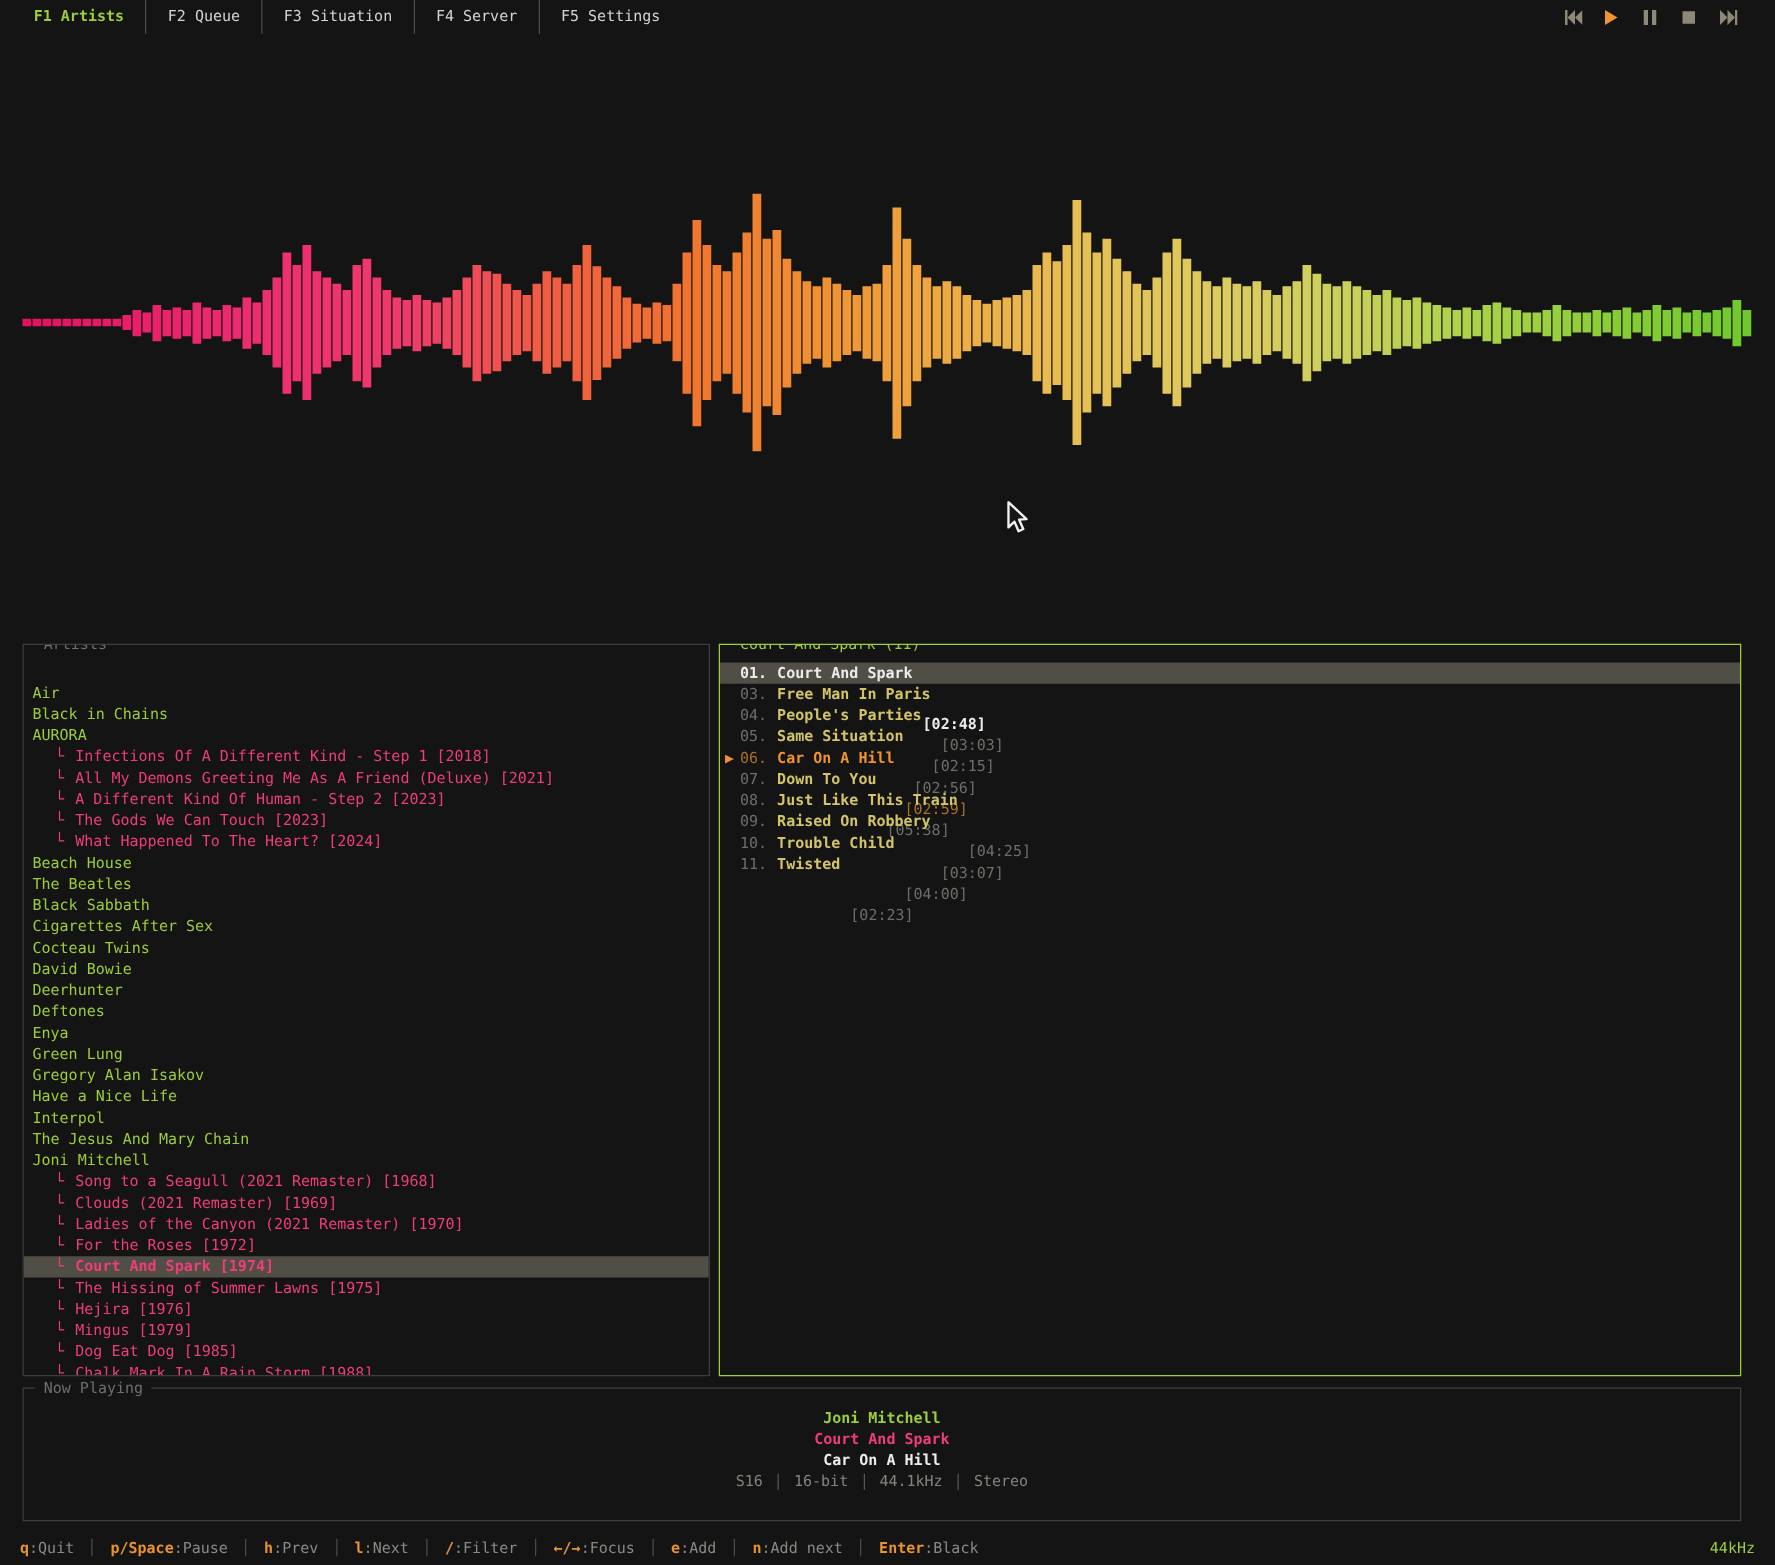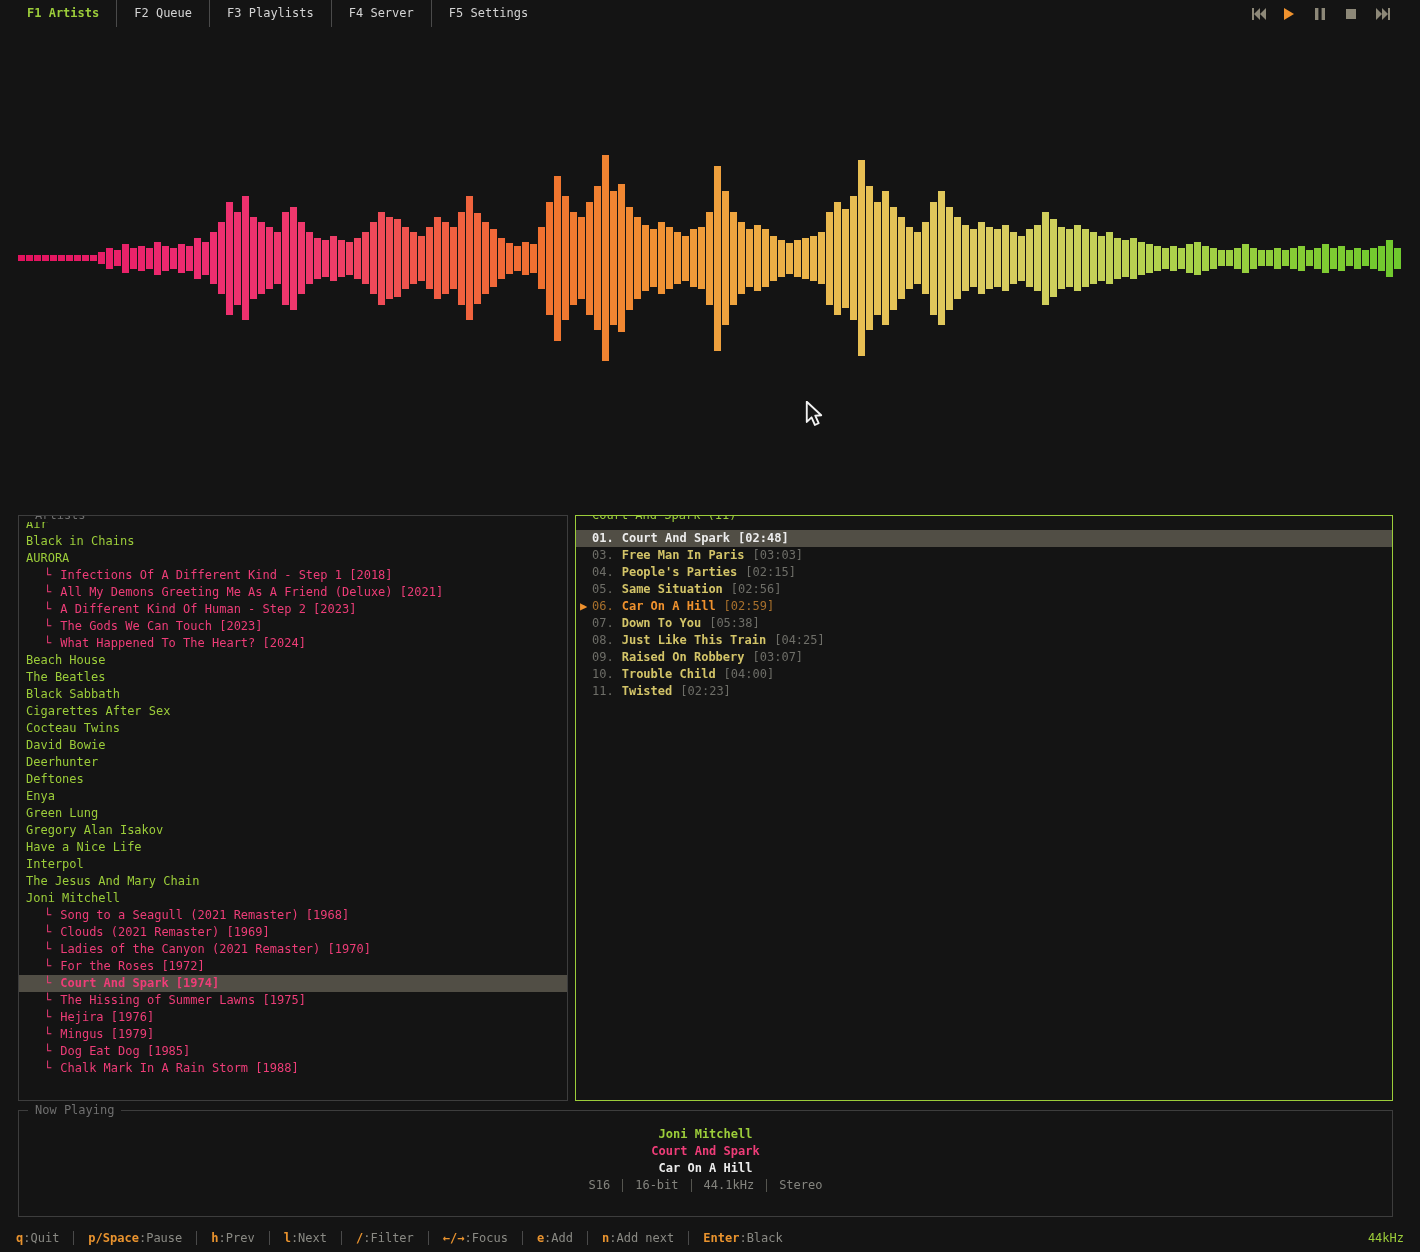--- a/index.html
+++ b/index.html
@@ -31,33 +31,33 @@
 
   
   .panel { position:absolute; border:1px solid var(--border,#3d3d3d); background:var(--bg,#141414); }
   .panel-title {
     position:absolute; top:-8px; left:9px; background:var(--bg,#141414);
     padding:0 7px; color:#6f6f6f; font-size:12px; white-space:pre;
   }
   .panel.focused { border-color:var(--green,#9ccd3a); }
   .panel.focused > .panel-title { color:var(--green,#9ccd3a); }
 
-  .artists-panel { left:18px; top:515px; width:550px; height:586px; padding-top:0; overflow:hidden; }
+  .artists-panel { left:18px; top:515px; width:550px; height:586px; padding-top:30px; overflow:hidden; }
   .arow { height:17px; line-height:17px; white-space:pre; padding-left:7px; }
   .arow.artist { color:var(--green,#9ccd3a); }
   .arow.album { color:var(--pink,#ee3d78); padding-left:25px; }
   .arow.album .branch { margin-right:9px; }
   .arow.selected { background:var(--sel-bg,#514e45); font-weight:bold; }
 
   .tracks-panel { left:575px; top:515px; width:818px; height:586px; padding-top:14px; overflow:hidden; }
   .trow { height:17px; line-height:17px; white-space:pre; display:flex; }
   .trow .marker { width:16px; text-align:left; padding-left:4px; color:var(--orange,#f0922e); font-weight:bold; }
   .trow .num { color:var(--dim,#6e6e68); margin-right:8px; }
   .trow .title { color:var(--khaki,#d3c468); font-weight:bold; margin-right:8px; }
-  .trow .dur { color:var(--dim,#6e6e68); }
+  .trow .dur { color:var(--dim,#6e6e68);margin-top:41px; }
   .trow.selected { background:var(--sel-bg,#514e45); }
   .trow.selected .num, .trow.selected .title, .trow.selected .dur { color:var(--white,#ececec); font-weight:bold; }
   .trow.playing .num { color:var(--orange-dim,#a8702c); }
   .trow.playing .title { color:var(--orange,#f0922e); }
   .trow.playing .dur { color:var(--orange-dim,#a8702c); }
 
   
   .nowplaying { left:18px; top:1110px; width:1375px; height:107px; }
   .np-lines { margin-top:15px; text-align:center; }
   .np-lines > div { height:17px; line-height:17px; }
@@ -85,21 +85,21 @@
   
   .cursor { position:absolute; left:805px; top:401px; pointer-events:none; }
 </style>
 </head>
 <body style="--bg: #141414; --green: #9ccd3a; --pink: #ee3d78; --khaki: #d3c468; --orange: #f0922e; --orange-dim: #a8702c; --sel-bg: #514e45; --white: #ececec; --text-gray: #8a8a84; --dim: #6e6e68; --border: #3d3d3d; --status-orange: #e9932e; --progress-track: #2a2a2a;">
 
 <header class="tabbar">
   <nav class="tabs" id="tabs">
       <span class="tab active">F1 Artists</span>
       <span class="tab">F2 Queue</span>
-      <span class="tab">F3 Playlists</span>
+      <span class="tab">F3 Situation</span>
       <span class="tab">F4 Server</span>
       <span class="tab">F5 Settings</span>
     </nav>
 </header>
 <div class="transport" id="transport">
     <span class="ticon"><svg width="14" height="12" viewBox="0 0 14 12" fill="#8d8878">
         <rect x="0" y="0" width="2" height="12"></rect>
         <polygon points="8,0 2,6 8,12"></polygon>
         <polygon points="14,0 8,6 14,12"></polygon>
       </svg></span>

